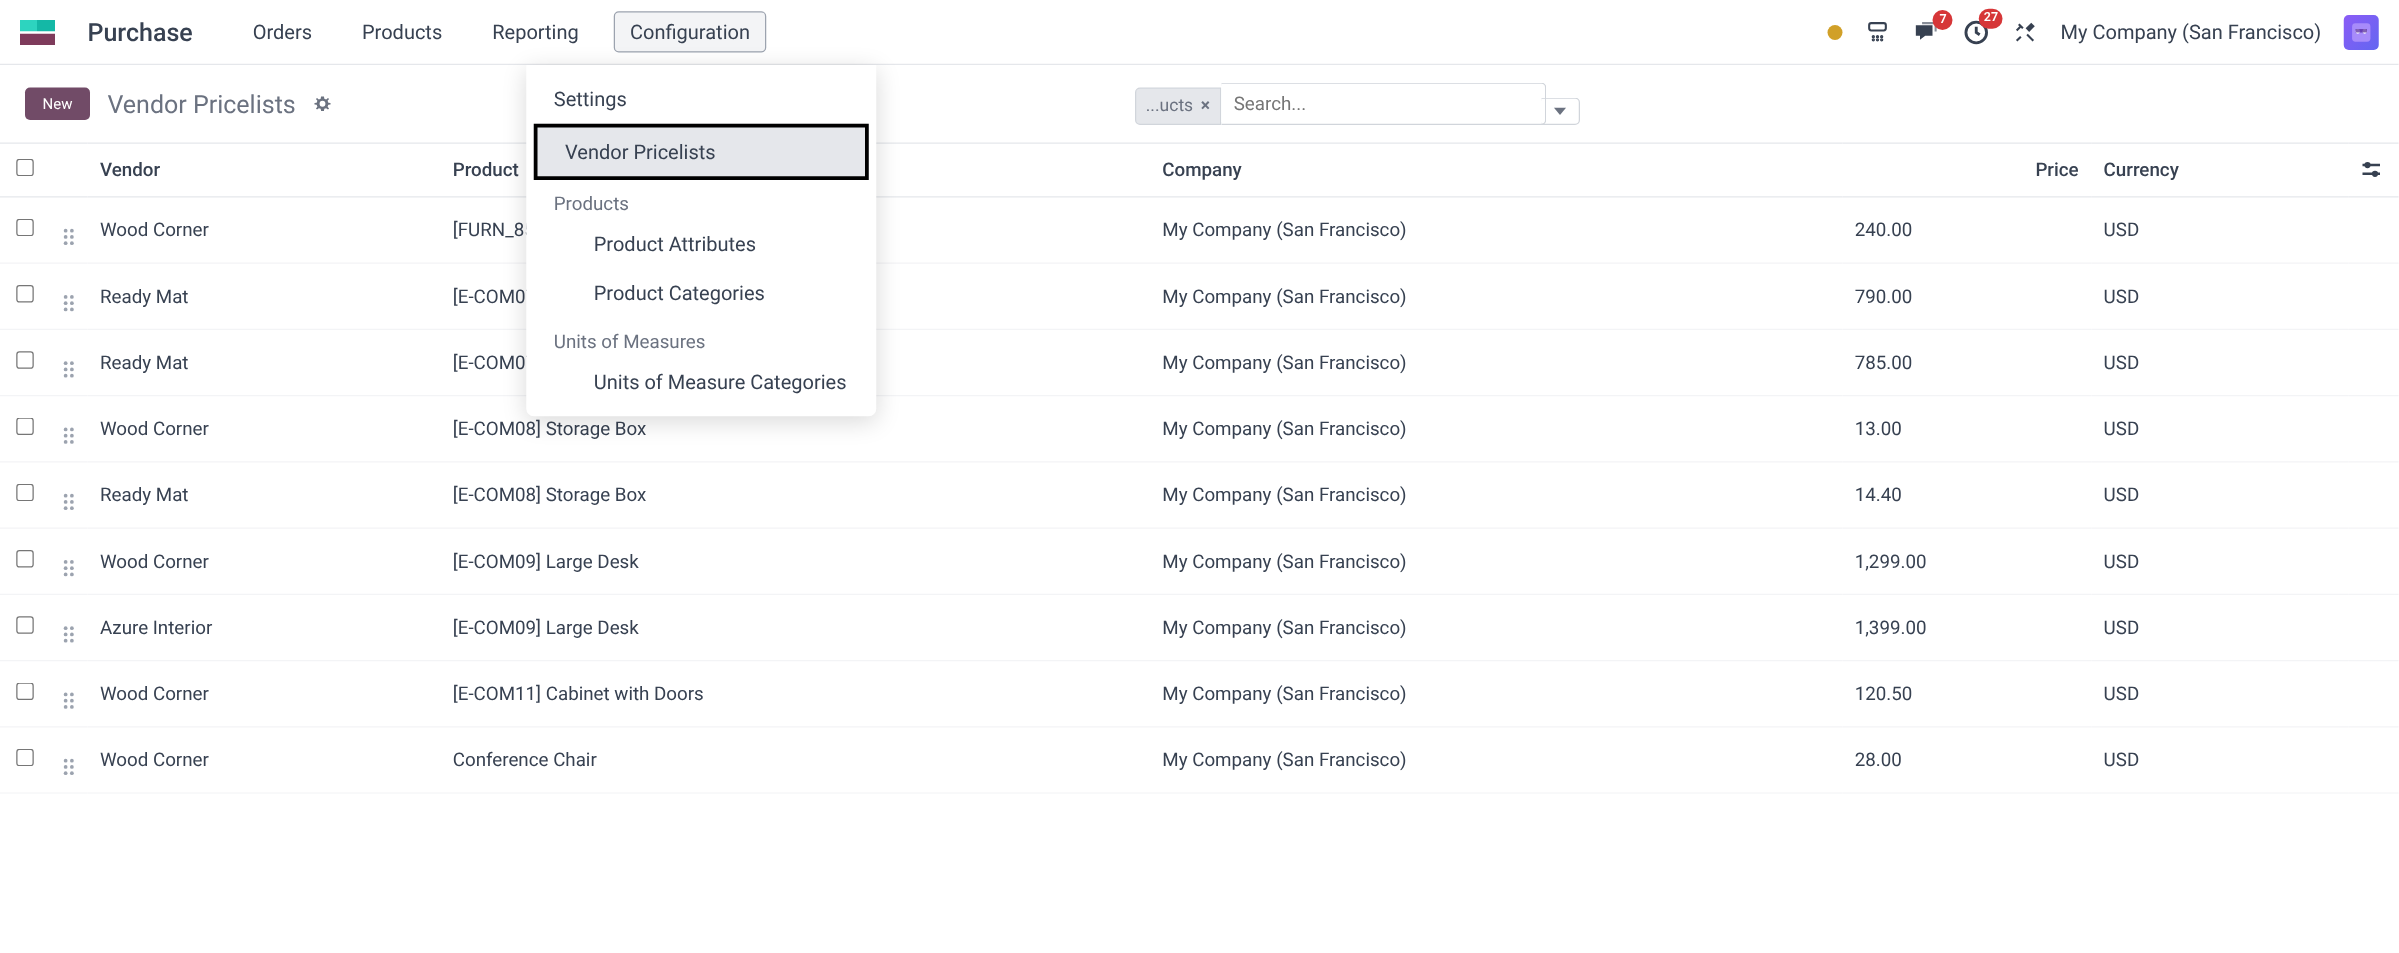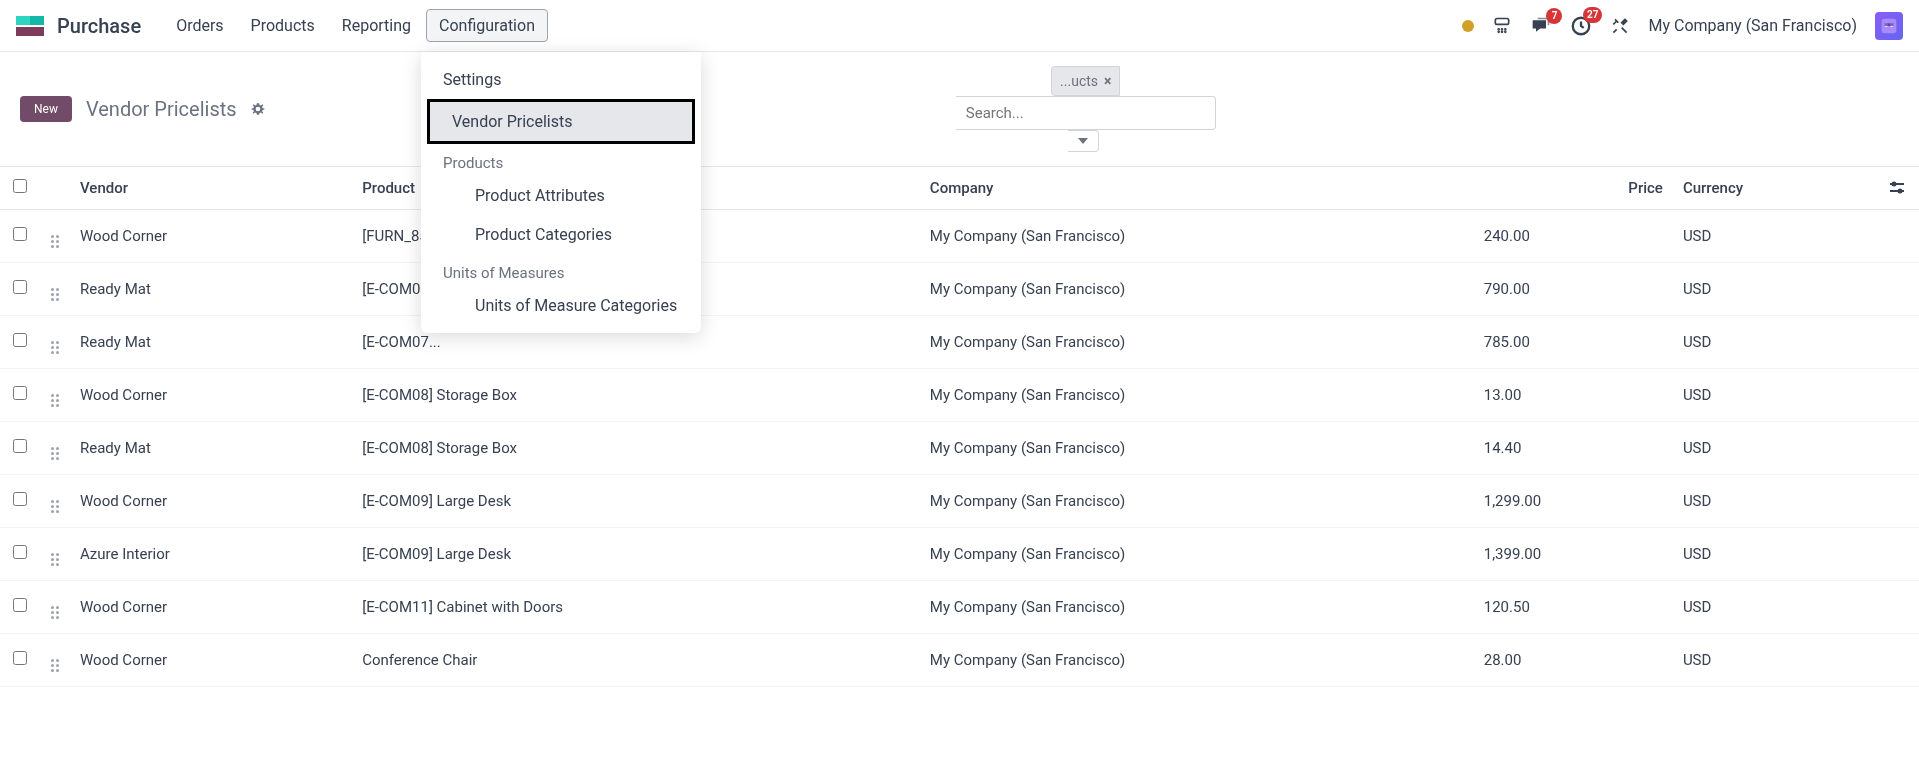--- a/index.html
+++ b/index.html
@@ -12,21 +12,21 @@
   background: #fff;
   color: #374151;
   font-size: 15px;
 }
 .topbar {
   height: 52px;
   display: flex;
   align-items: center;
   padding: 0 16px;
   border-bottom: 1px solid #e5e7eb;
-  gap: 3px;
+  gap: 16px;
 }
 .logo {
   width: 28px;
   height: 20px;
   display: flex;
   flex-direction: column;
   gap: 2px;
   margin-right: 10px;
 }
 .logo .bar-top {
@@ -123,22 +123,21 @@
   margin-left: 6px;
 }
 .gear-small {
   color: #6b7280;
   margin-left: 6px;
 }
 .search-area {
   margin-left: auto;
   margin-right: auto;
   display: flex;
-  align-items: center;
-  flex-direction: column;
+  align-items: flex-end;
 }
 .search-tag {
   display: flex;
   align-items: center;
   background: #e5e7eb;
   border: 1px solid #d1d5db;
   border-radius: 4px 0 0 4px;
   padding: 6px 8px;
   gap: 6px;
   color: #6b7280;

